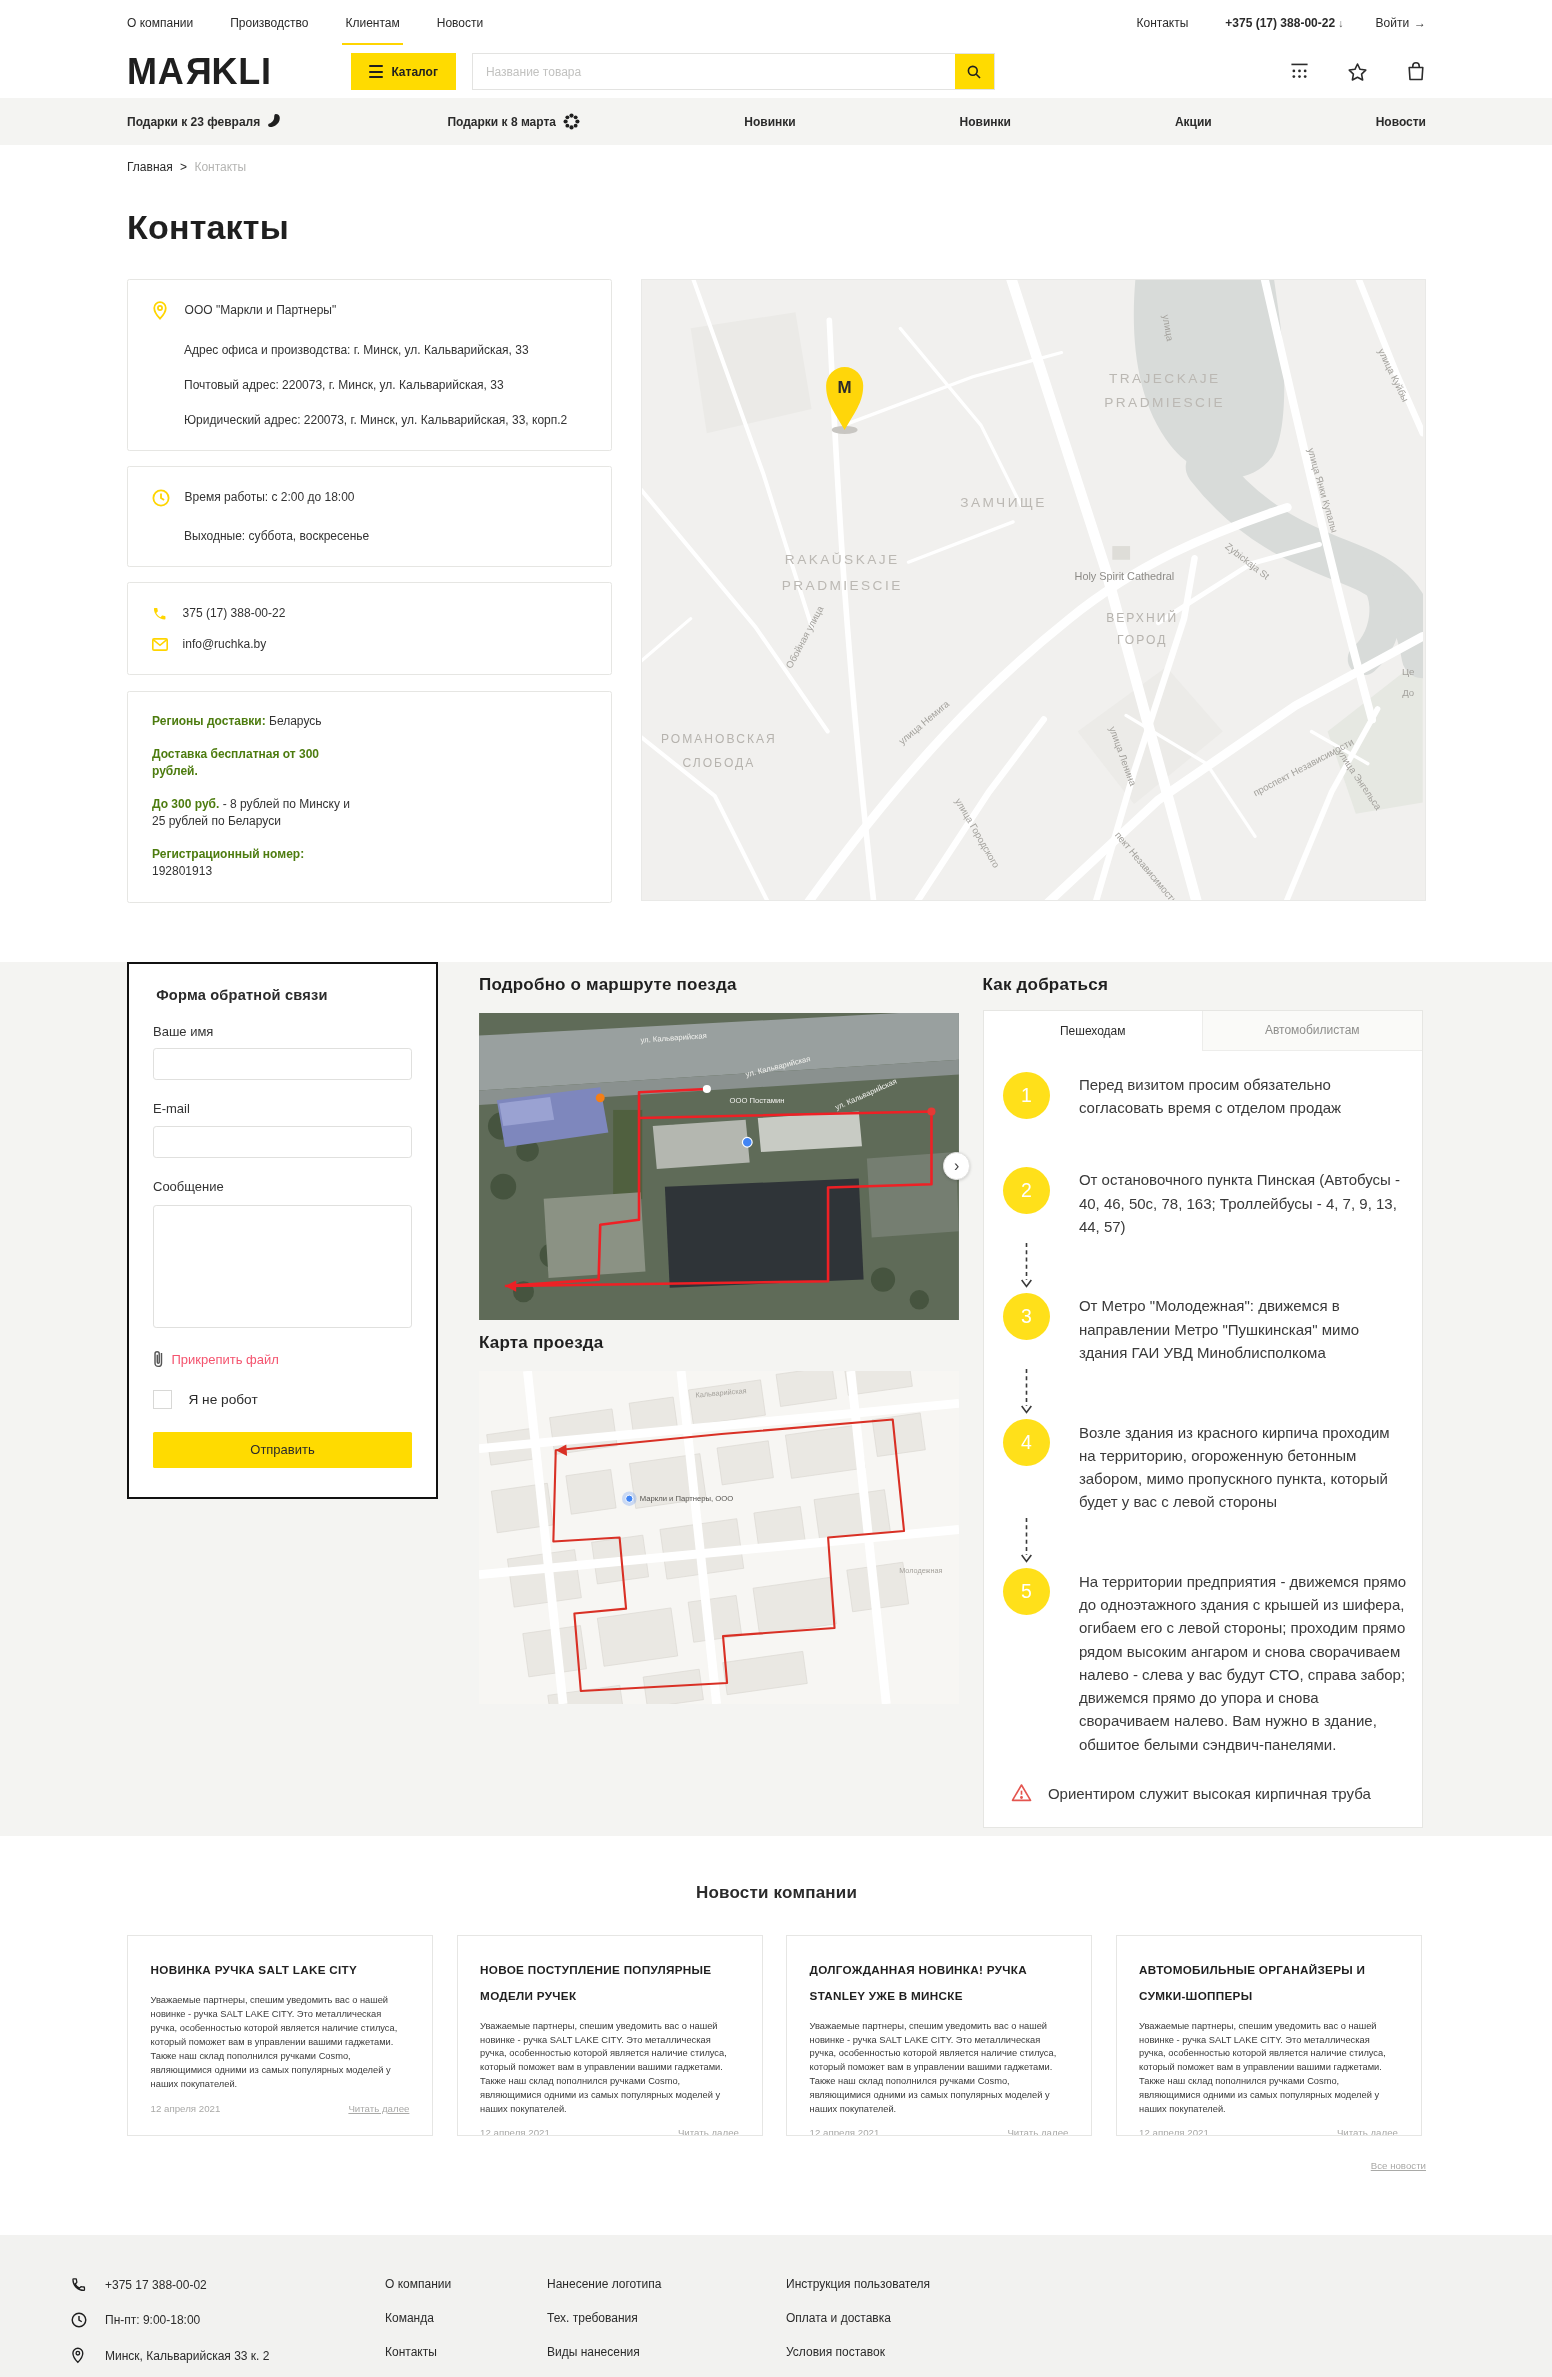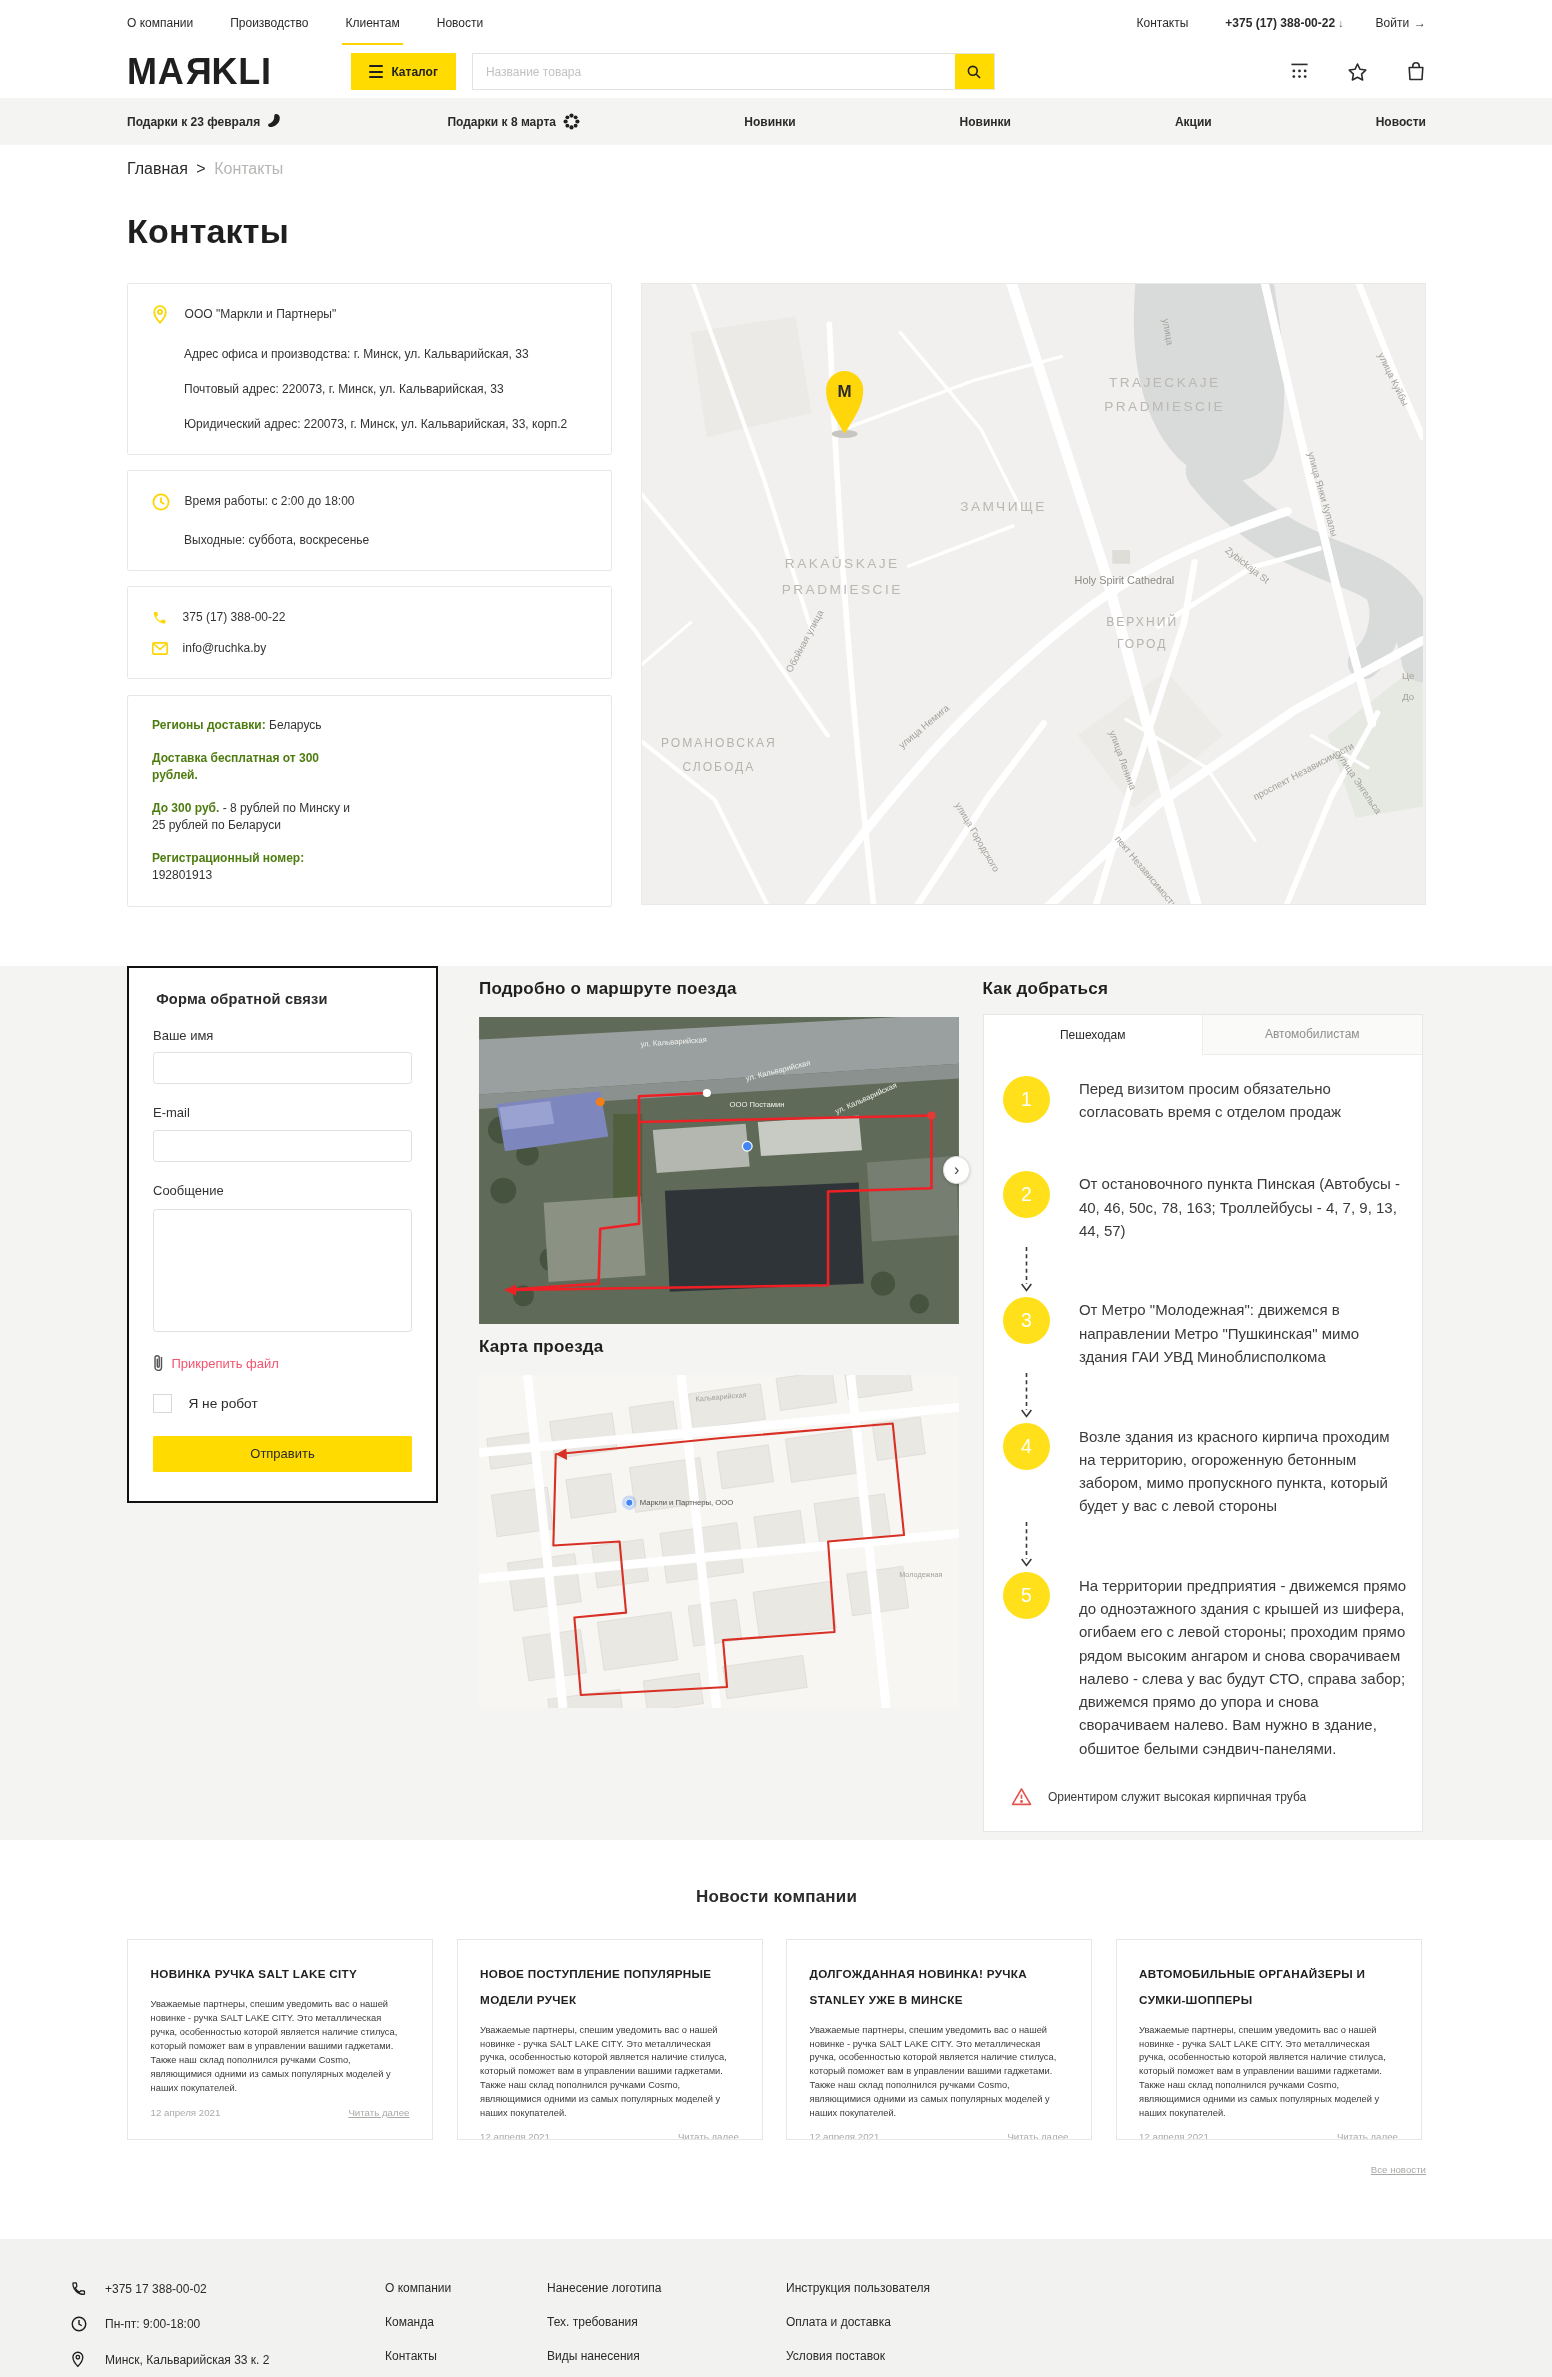--- a/index.html
+++ b/index.html
@@ -38,21 +38,21 @@
   .search-wrap input::placeholder { color:#c2c2c0; }
   .search-btn { width:39px; background:#ffdb00; border:none; cursor:pointer; display:flex; align-items:center; justify-content:center; }
   .hdr-icons { margin-left:auto; display:flex; align-items:center; gap:37px; }
   .hdr-icons .icn { width:21px; height:21px; display:flex; align-items:center; justify-content:center; cursor:pointer; color:#2b2b2b; }
 
   
   .subnav { height:47px; background:#f4f4f2; display:flex; align-items:center; justify-content:space-between; padding:0 127px; }
   .subnav .snitem { font-size:12px; font-weight:bold; color:#2b2b2b; display:flex; align-items:center; gap:7.3px; }
 
   
-  .breadcrumb { margin-top:14.6px; font-size:16px; }
+  .breadcrumb { margin-top:14.6px; font-size:12px; }
   .breadcrumb .home { color:#2b2b2b; }
   .breadcrumb .sep { color:#2b2b2b; margin:0 4px; }
   .breadcrumb .cur { color:#b5b5b3; }
   h1.page-title { margin-top:34px; font-size:34px; font-weight:bold; letter-spacing:0.2px; color:#1f1f1f; }
 
   
   .contact-area { margin-top:32px; display:flex; }
   .cards-col { width:485px; margin-right:29px; flex:none; }
   .info-card { border:0.8px solid #e6e6e3; border-radius:2.4px; background:#fff; padding:21px 24px 21px 24px; margin-bottom:15.4px; }
   .info-card .row { display:flex; align-items:flex-start; }
@@ -103,21 +103,21 @@
   .dir-tab.inactive { background:#fafaf8; color:#8f8f8d; border-left:0.8px solid #ededeb; border-bottom:0.8px solid #ededeb; }
   .dir-body { padding:21px 14.6px 24px 19.4px; }
   .step { display:flex; align-items:flex-start; }
   .step-badge { width:47px; height:47px; flex:none; border-radius:50%; background:#ffe01a; color:#fff; font-size:19.4px;
     display:flex; align-items:center; justify-content:center; margin-right:29px; }
   .step-text { font-size:15px; line-height:1.55; color:#3a3a3a; padding-top:1.6px; }
   .step-gap { height:32px; }
   .connector { width:47px; display:flex; justify-content:center; margin:4.9px 0; }
   .warning { margin-top:27.5px; display:flex; align-items:center; gap:16px; padding-left:8px; }
   .warning .wt { flex:none; display:flex; }
-  .warning p { font-size:12px; color:#3a3a3a; }
+  .warning p { font-size:15px; color:#3a3a3a; }
 
   
   .news-section { padding-top:47px; }
   .news-h2 { text-align:center; font-size:17px; font-weight:bold; letter-spacing:0.2px; }
   .news-grid { margin-top:32px; padding:0 127px; display:flex; gap:23.5px; }
   .news-card { width:306px; height:201px; border:0.8px solid #e6e6e4; background:#fff; padding:21px 22.6px; overflow:hidden;
     display:flex; flex-direction:column; }
   .news-title { font-size:11.7px; font-weight:bold; letter-spacing:0.3px; line-height:2.2; text-transform:uppercase; color:#1f1f1f; }
   .news-body { margin-top:11.3px; font-size:9.3px; line-height:1.5; color:#3a3a3a; }
   .news-foot { margin-top:auto; display:flex; justify-content:space-between; align-items:center; padding-top:9.7px; }

